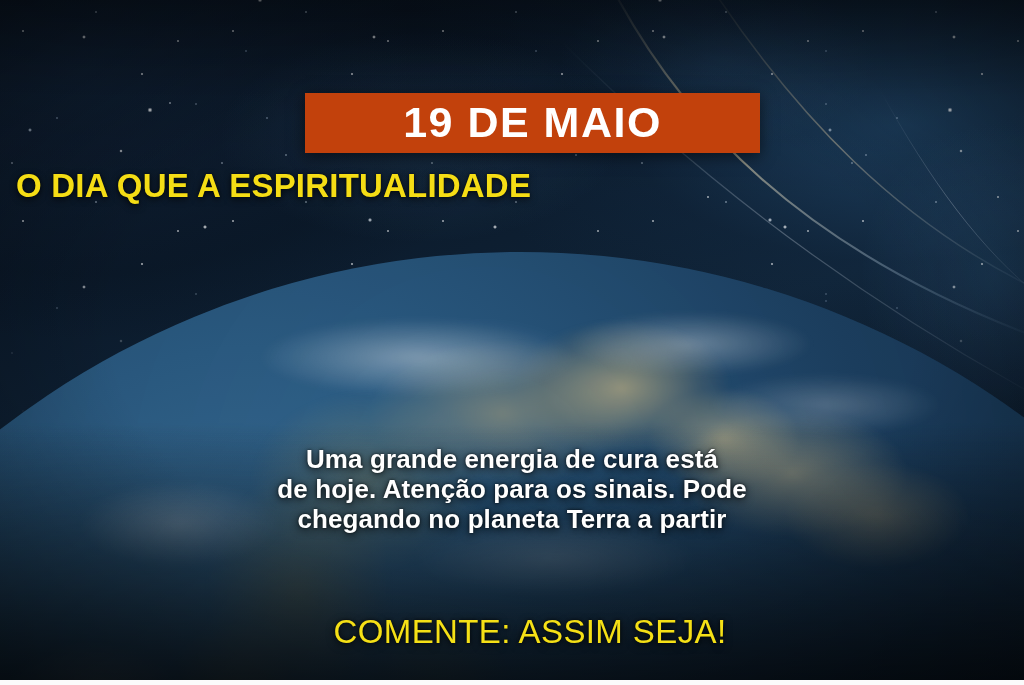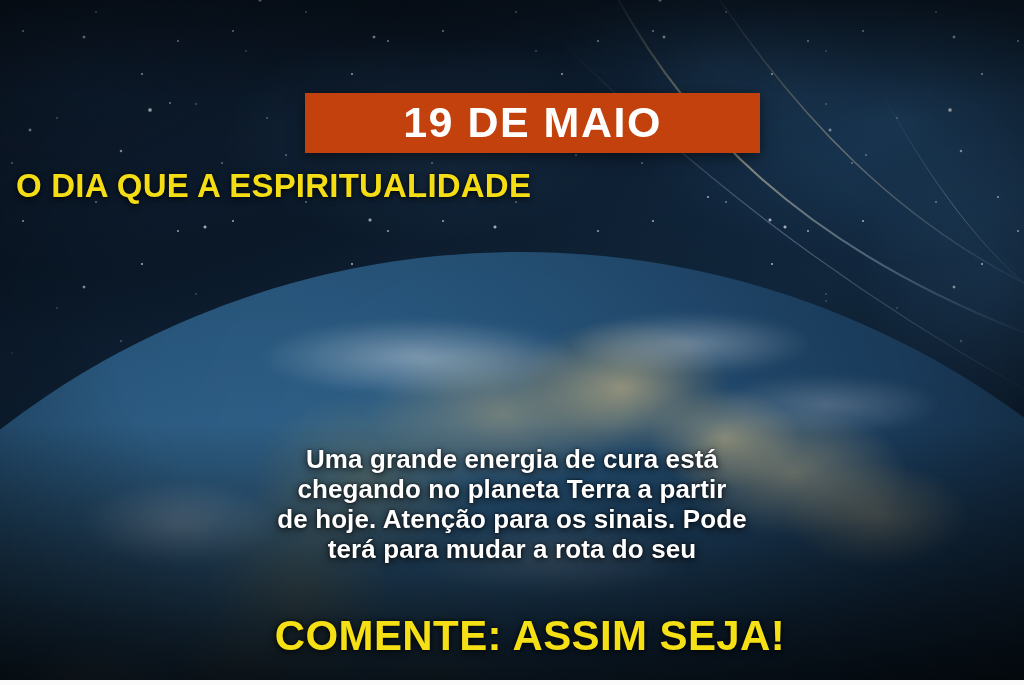--- a/index.html
+++ b/index.html
@@ -259,22 +259,22 @@
   }
   .body-line { display: block; white-space: nowrap; }
 
   .cta {
     position: absolute;
     left: 0;
     right: 0;
     top: 615px;
     text-align: center;
     color: #f5e016;
-    font-size: 42px;
-    font-weight: 700;
+    font-size: 33px;
+    font-weight: 400;
     letter-spacing: 0.4px;
     line-height: 1;
     text-shadow: 0 2px 8px rgba(0,0,0,0.8), 0 0 3px rgba(0,0,0,0.7);
     padding-left: 36px;
   }
 
   .bottom-strip {
     position: absolute;
     left: 0;
     right: 0;
@@ -342,23 +342,22 @@
     <div class="date-badge">
       <span class="date-badge-text">19 DE MAIO</span>
     </div>
 
     <div class="headline">
       <span class="headline-line">O DIA QUE A ESPIRITUALIDADE</span>
     </div>
 
     <div class="body-copy">
       <span class="body-line">Uma grande energia de cura está</span>
+      <span class="body-line">de hoje. Atenção para os sinais. Pode</span>
       <span class="body-line">chegando no planeta Terra a partir</span>
-      <span class="body-line">de hoje. Atenção para os sinais. Pode</span>
-      <span class="body-line">terá para mudar a rota do seu</span>
     </div>
 
     <div class="cta">COMENTE: ASSIM SEJA!</div>
 
   </div>
 
   <div class="bottom-strip"></div>
 </div>
 
 </body></html>

